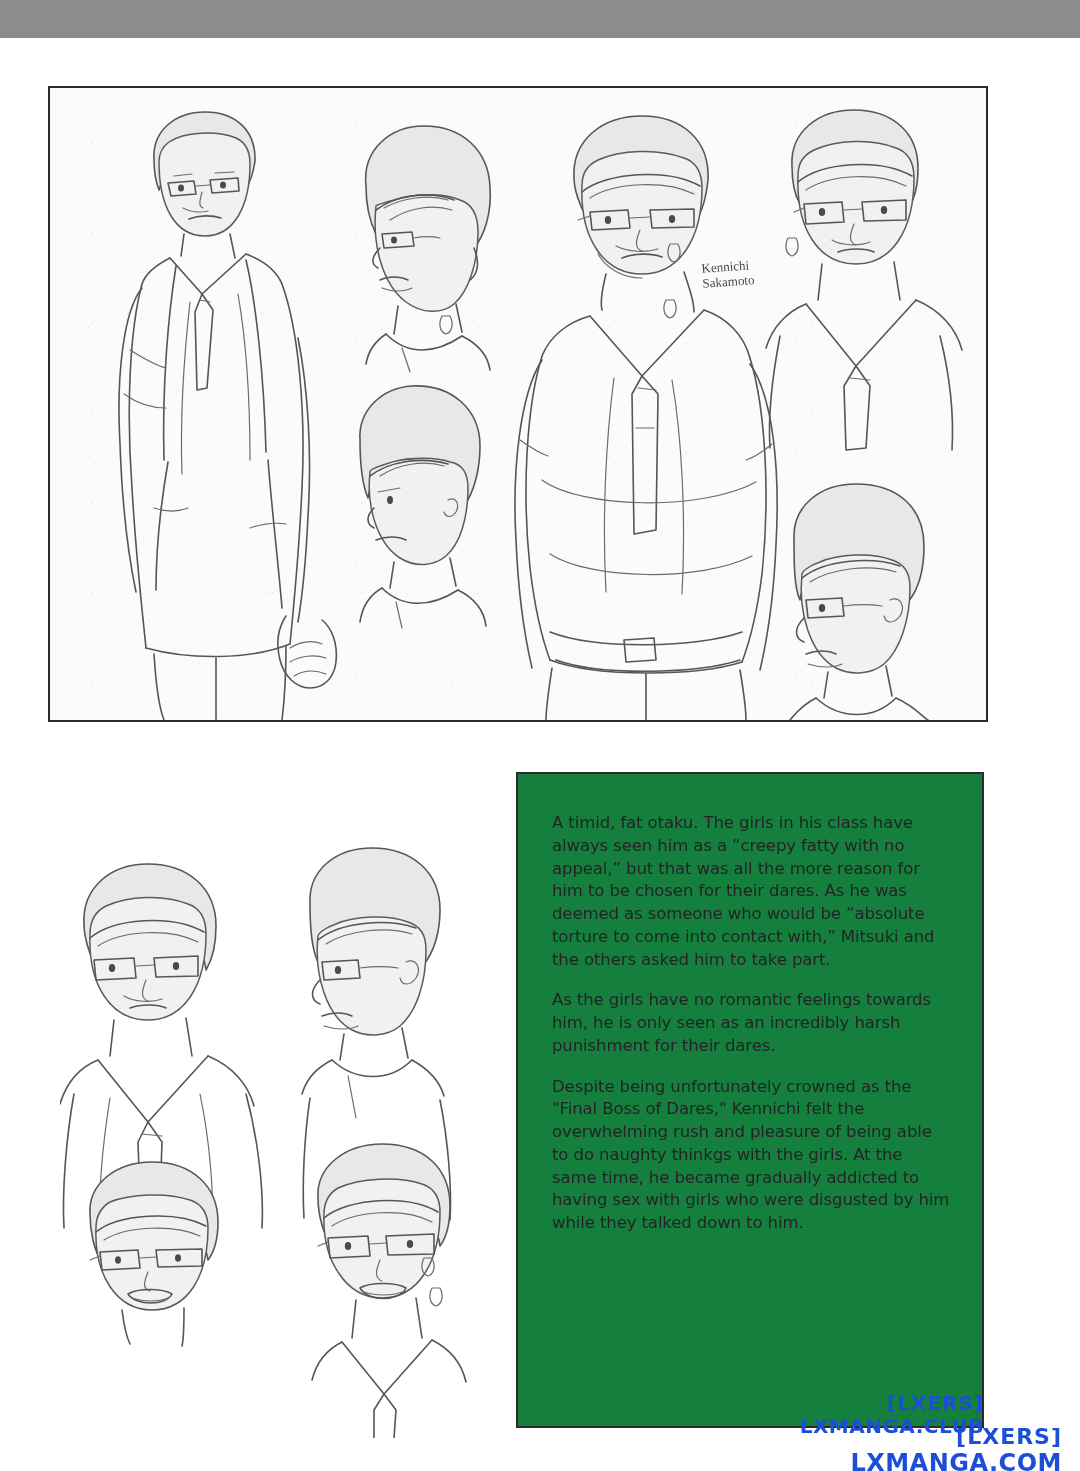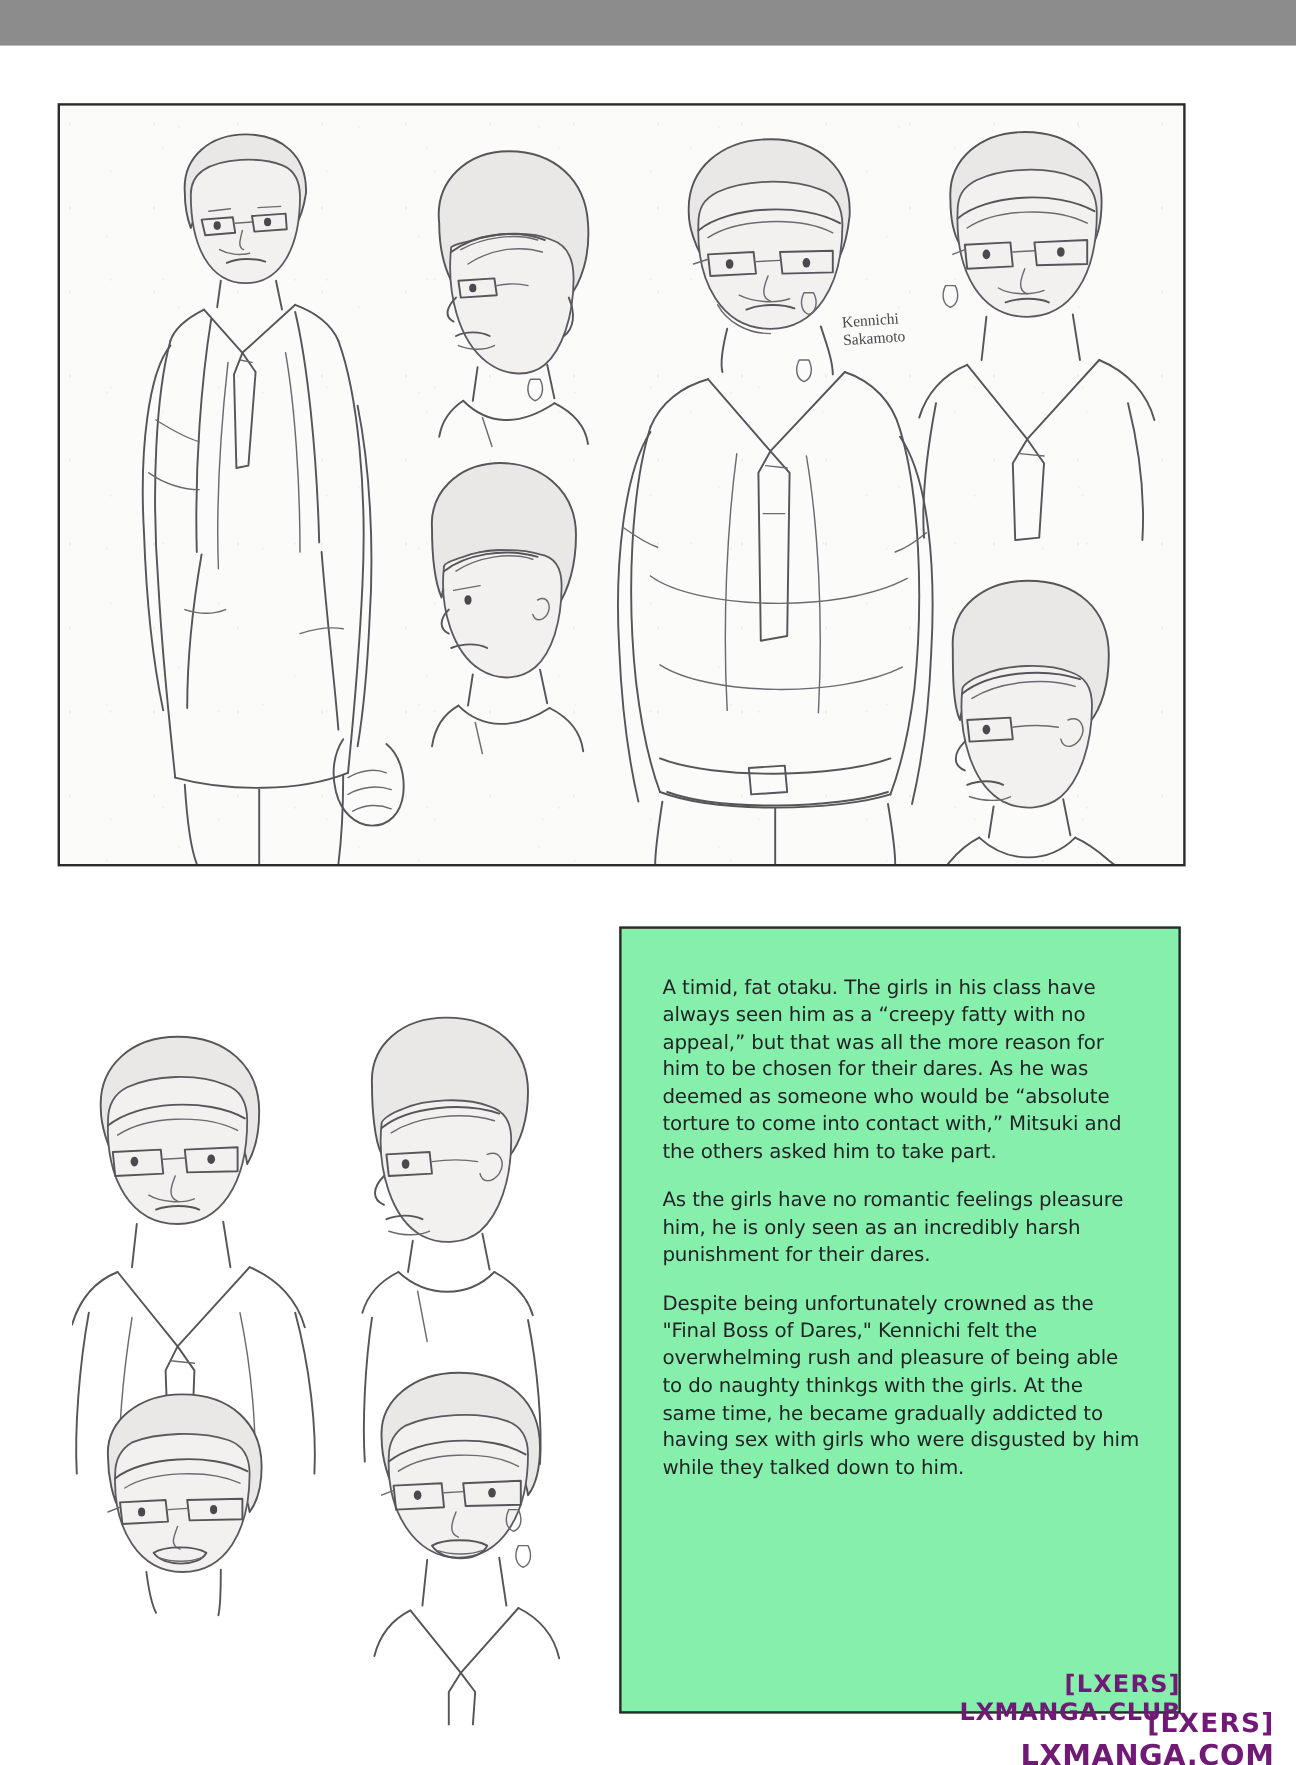--- a/index.html
+++ b/index.html
@@ -75,39 +75,39 @@
   }
 
   
   .desc-box {
     position: absolute;
     left: 516px;
     top: 734px;
     width: 468px;
     height: 656px;
     border: 2px solid #2b2b2b;
-    background: #86efac;
+    background: #15803d;
     box-sizing: border-box;
     padding: 38px 30px 20px 34px;
   }
   .desc-box p {
     margin: 0 0 18px 0;
     font-family: "DejaVu Sans", sans-serif;
     font-size: 16.5px;
     line-height: 1.38;
     color: #232326;
     letter-spacing: -0.1px;
   }
   .desc-box p:last-child { margin-bottom: 0; }
 
   
   .wm {
     position: absolute;
     text-align: right;
-    color: #701a75;
+    color: #1d4ed8;
     font-family: "DejaVu Sans", sans-serif;
     font-weight: bold;
     line-height: 1.0;
   }
   .wm-1 { right: 96px; top: 1355px; }
   .wm-1 .tag { font-size: 20px; letter-spacing: 1px; }
   .wm-1 .url { font-size: 20px; letter-spacing: 0.5px; margin-top: 3px; }
   .wm-2 { right: 18px; top: 1388px; }
   .wm-2 .tag { font-size: 22px; letter-spacing: 1px; }
   .wm-2 .url { font-size: 24px; letter-spacing: 0.5px; margin-top: 3px; }
@@ -440,21 +440,21 @@
         <path class="sk" d="M282 544 C266 552 256 566 252 582"></path>
         <path class="sk" d="M372 542 C392 552 402 566 406 584"></path>
         <path class="sk" d="M324 596 L336 612 L334 640"></path>
         <path class="sk" d="M324 596 L314 612 L314 640"></path>
       </g>
     </svg>
   </div>
 
   <div class="desc-box">
     <p>A timid, fat otaku. The girls in his class have always seen him as a “creepy fatty with no appeal,” but that was all the more reason for him to be chosen for their dares. As he was deemed as someone who would be “absolute torture to come into contact with,” Mitsuki and the others asked him to take part.</p>
-    <p>As the girls have no romantic feelings pleasure him, he is only seen as an incredibly harsh punishment for their dares.</p>
+    <p>As the girls have no romantic feelings towards him, he is only seen as an incredibly harsh punishment for their dares.</p>
     <p>Despite being unfortunately crowned as the "Final Boss of Dares," Kennichi felt the overwhelming rush and pleasure of being able to do naughty thinkgs with the girls. At the same time, he became gradually addicted to having sex with girls who were disgusted by him while they talked down to him.</p>
   </div>
 
   <div class="wm wm-1">
     <div class="tag">[LXERS]</div>
     <div class="url">LXMANGA.CLUB</div>
   </div>
   <div class="wm wm-2">
     <div class="tag">[LXERS]</div>
     <div class="url">LXMANGA.COM</div>

